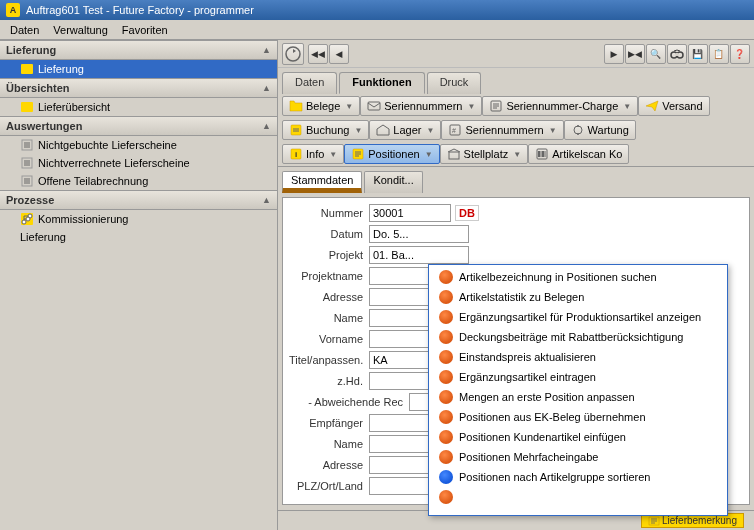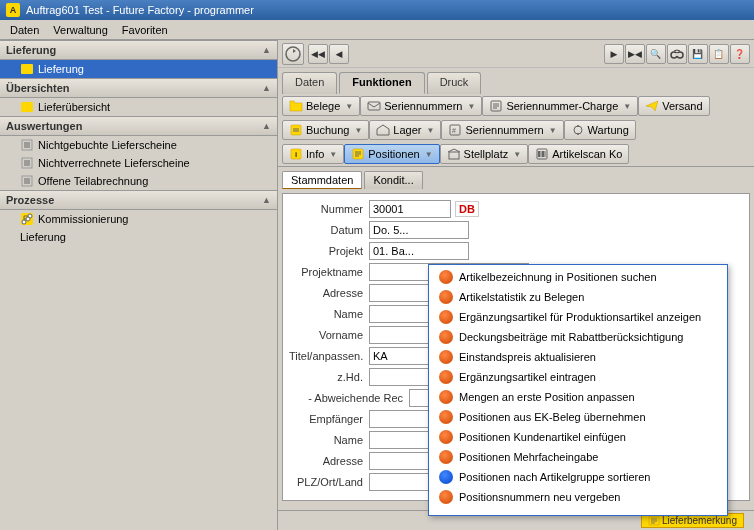--- a/index.html
+++ b/index.html
@@ -45,21 +45,21 @@
     .ribbon-row { display: flex; padding: 2px 4px; gap: 0; align-items: flex-end; flex-wrap: nowrap; height: 24px; }
     .ribbon-btn { display: flex; align-items: center; gap: 3px; padding: 2px 6px; background: linear-gradient(to bottom, #f0ede8, #d4d0c8); border: 1px solid #999; border-radius: 2px; cursor: pointer; font-size: 11px; color: #000; height: 20px; white-space: nowrap; }
     .ribbon-btn.active { background: linear-gradient(to bottom, #b8d4f0, #90b8e8); border-color: #316ac5; margin-top: 48px; }
     .ribbon-btn .dropdown-arrow { font-size: 8px; color: #666; margin-left: 2px; }
     .ribbon-icon { width: 14px; height: 14px; flex-shrink: 0; display: flex; align-items: center; justify-content: center; }
 
     
     .form-area { background: #d4d0c8; flex: 1; padding: 4px; overflow: auto; }
     .form-tabs { display: flex; gap: 2px; margin-bottom: 4px; }
     .form-tab { padding: 2px 8px; border: 1px solid #999; border-bottom: none; background: linear-gradient(to bottom, #e8e4dc, #ccc8c0); cursor: pointer; font-size: 11px; border-radius: 2px 2px 0 0; }
-    .form-tab.active { background: #fff; border-bottom: 1px solid #a16207; }
+    .form-tab.active { background: #fff; border-bottom: 5px solid #a16207; }
 
     .form-body { background: #fff; border: 1px solid #999; padding: 6px; }
     .form-row { display: flex; align-items: center; margin-bottom: 3px; }
     .form-label { width: 80px; text-align: right; padding-right: 6px; font-size: 11px; color: #333; flex-shrink: 0; }
     .form-input { height: 18px; border: 1px solid #999; background: #fff; font-size: 11px; padding: 1px 3px; }
     .form-input.wide { width: 160px; }
     .form-input.medium { width: 100px; }
     .form-input.small { width: 82px; }
 
     
@@ -473,21 +473,20 @@
         <div class="dropdown-menu-item">
           <span class="circle-icon"></span>
           <span>Positionen Mehrfacheingabe</span>
         </div>
         <div class="dropdown-menu-item">
           <span class="circle-icon-blue"></span>
           <span>Positionen nach Artikelgruppe sortieren</span>
         </div>
         <div class="dropdown-menu-item">
           <span class="circle-icon"></span>
-          <span>Positionsnummern neu vergeben</span>
         </div>
         <div class="dropdown-menu-item">
           
           
         </div>
 
       </div>
 
     </div>
 

